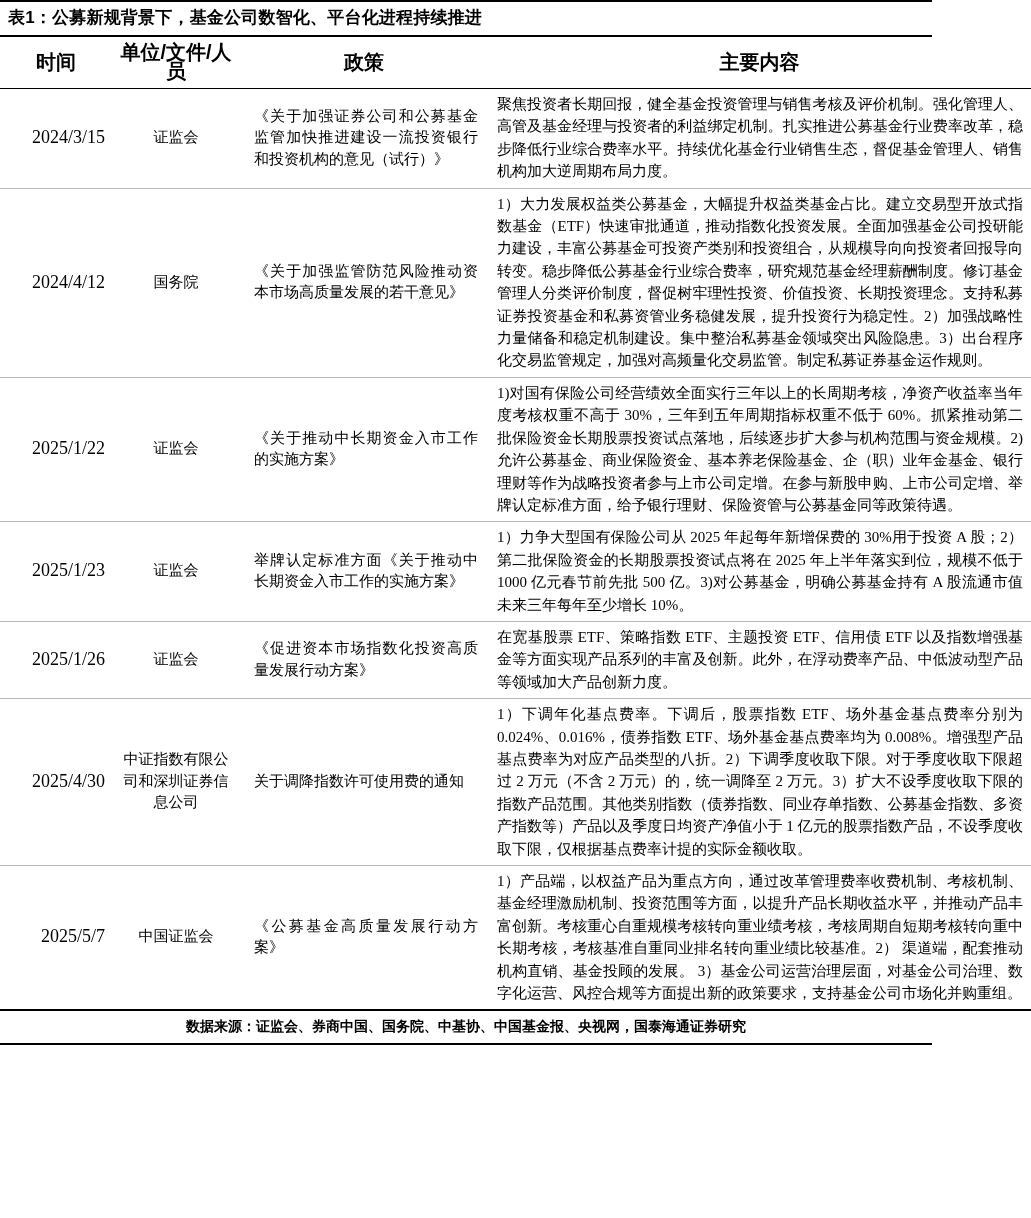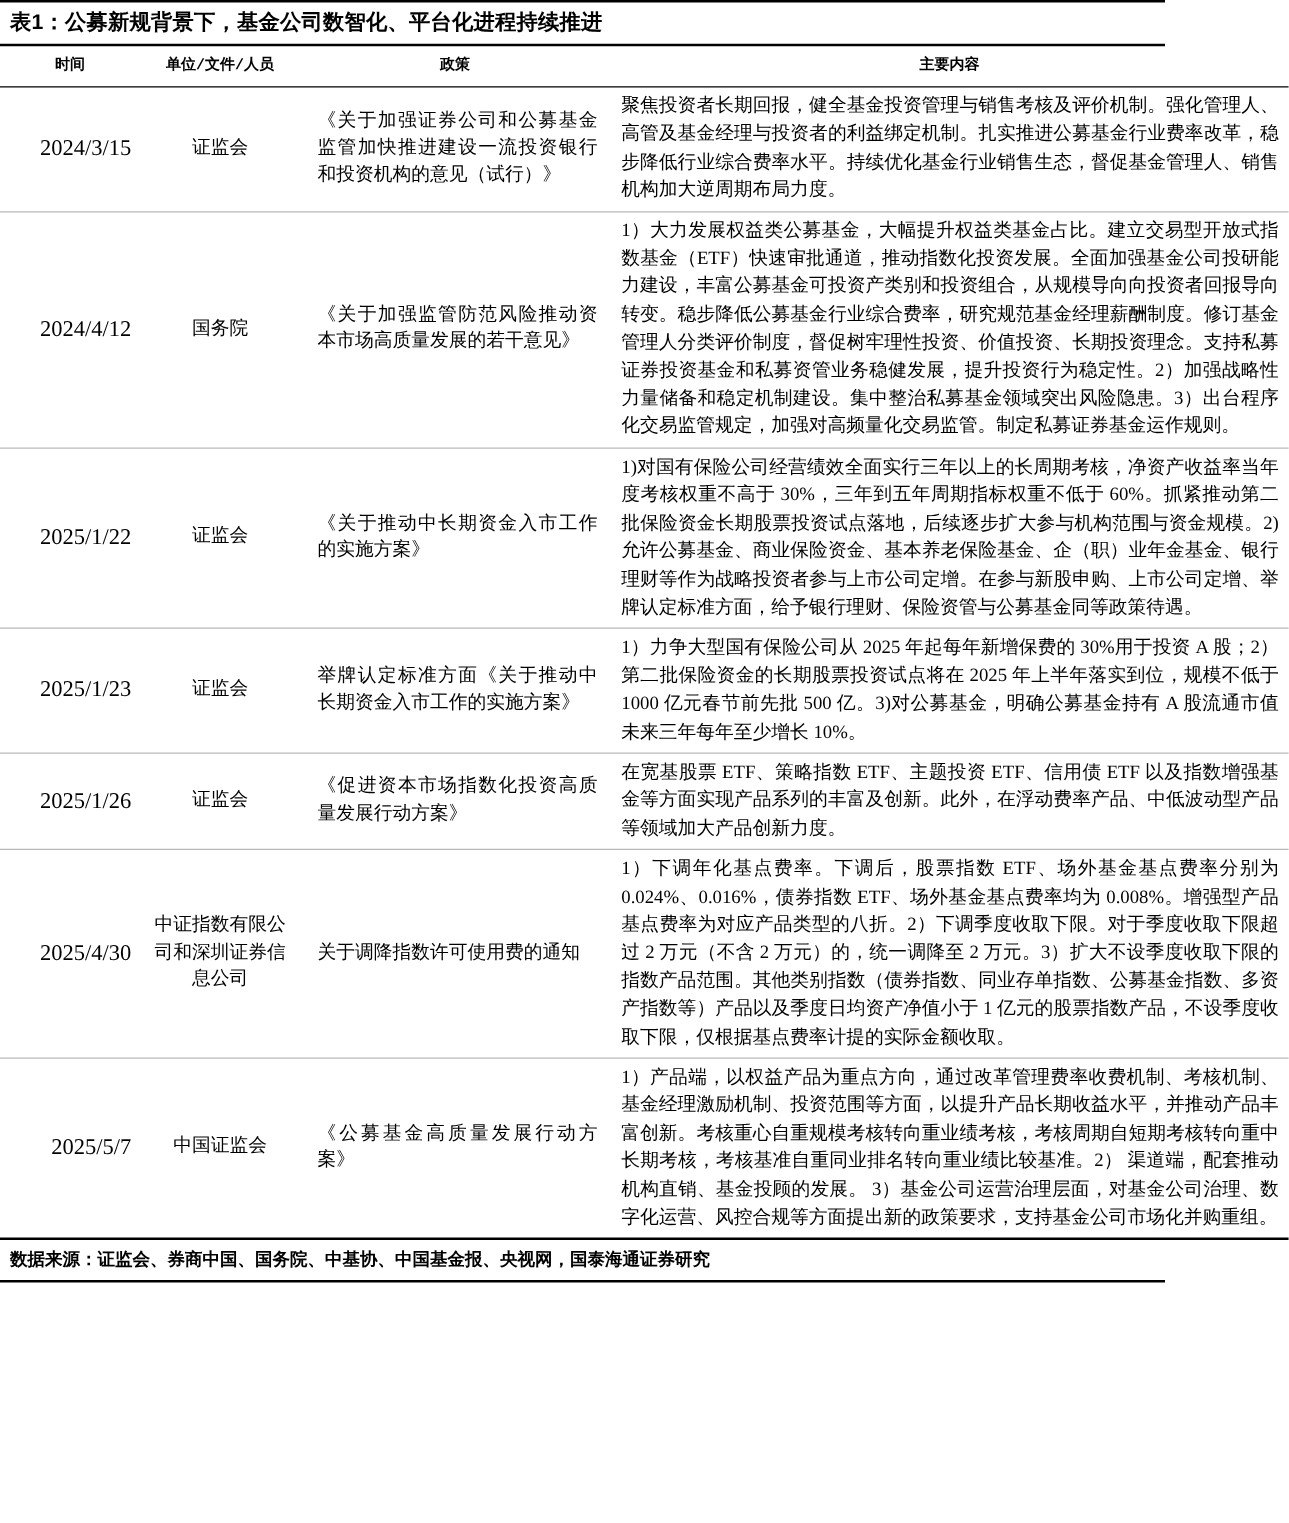--- a/index.html
+++ b/index.html
@@ -44,23 +44,23 @@
     border-collapse: collapse;
     width: 1031px;
     table-layout: fixed;
   }
   table.policy-table col.c-time    { width: 112px; }
   table.policy-table col.c-issuer  { width: 128px; }
   table.policy-table col.c-policy  { width: 248px; }
   table.policy-table col.c-content { width: 543px; }
 
   thead th {
-    font-family: Liberation Mono, monospace;
+    font-family: Liberation Sans, sans-serif;
     font-weight: bold;
-    font-size: 12px;
+    font-size: 20px;
     line-height: 19px;
     text-align: center;
     vertical-align: middle;
     padding: 6px 6px 7px 6px;
     border-bottom: 1.6px solid #000;
     box-sizing: border-box;
   }
 
   tbody td {
     font-size: 15px;
@@ -101,20 +101,21 @@
     border-bottom: 2.5px solid #000;
     padding: 6px 8px 7px 8px;
     box-sizing: border-box;
   }
   .source-text {
     font-family: "Liberation Sans", "DejaVu Sans", sans-serif;
     font-weight: bold;
     font-size: 14px;
     line-height: 19px;
     white-space: nowrap;
+    text-align: center;
   }
 </style>
 </head>
 <body>
 
 <div class="sheet">
 
   <div class="title-bar">
     <div class="title-text">表1：公募新规背景下，基金公司数智化、平台化进程持续推进</div>
   </div>

